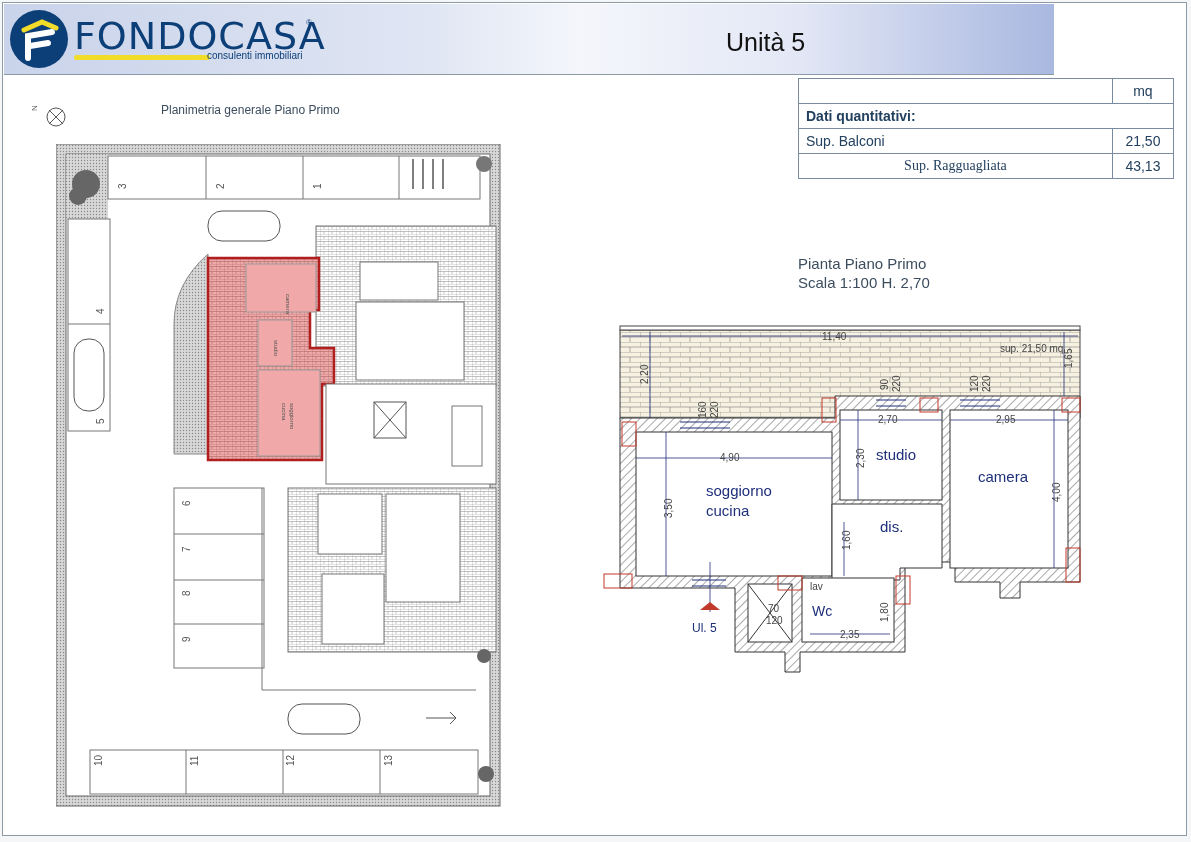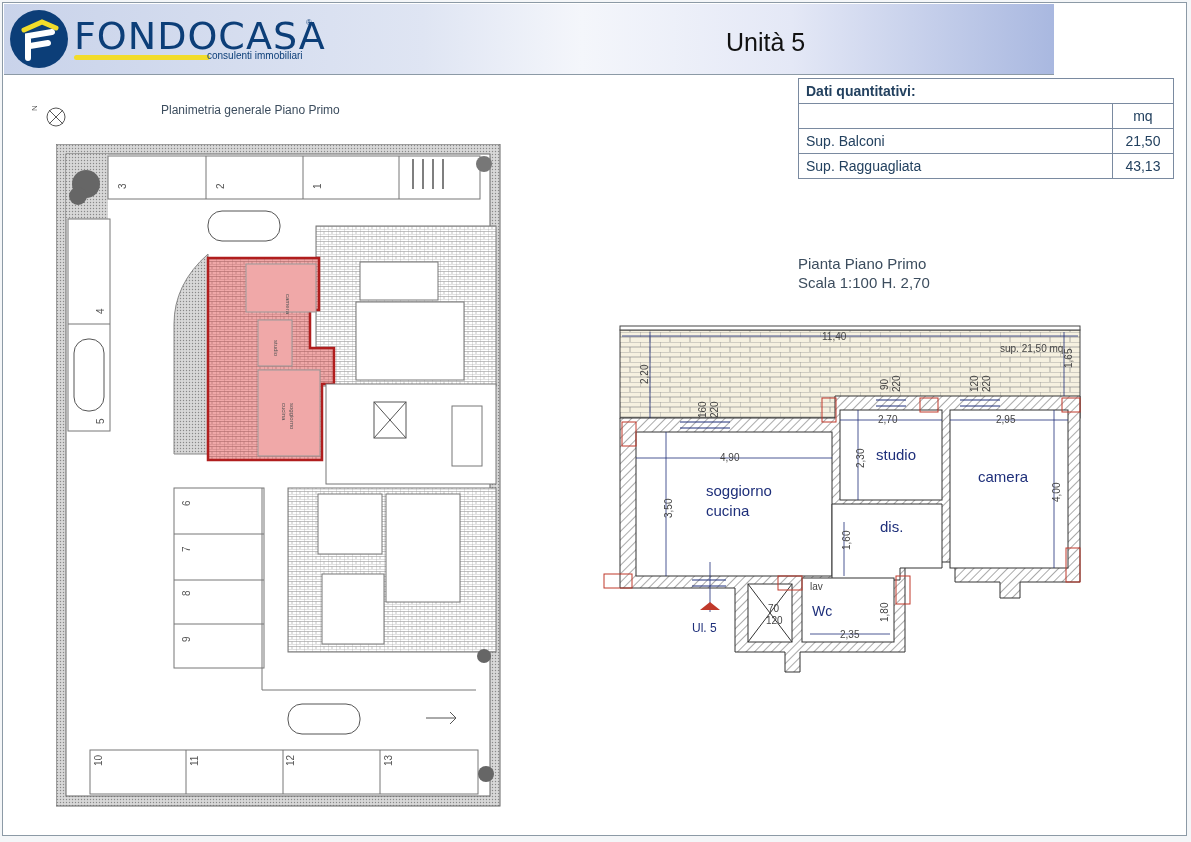--- a/index.html
+++ b/index.html
@@ -11,21 +11,21 @@
   .logo-reg{position:absolute;left:302px;top:14px;font-size:8px;color:#0c3e78;}
   .logo-bar{position:absolute;left:70px;top:51px;width:136px;height:5px;background:#f2dc2a;border-radius:3px;}
   .logo-tag{position:absolute;left:203px;top:46px;font-size:10px;color:#0c3e78;}
   .unit-title{position:absolute;left:722px;top:24px;font-size:25px;color:#111;}
   .plan-title{position:absolute;left:161px;top:103px;font-size:12px;color:#3c4d5e;}
   .compass{position:absolute;left:30px;top:100px;}
   table.dati{position:absolute;left:798px;top:78px;border-collapse:collapse;font-size:14px;color:#23415f;}
   table.dati td{border:1px solid #7a8aa0;height:24px;padding:0 7px;}
   .dati-title{font-weight:bold;}
   .num{text-align:center;width:44px;}
-  .ra{text-align:left;}
+  .ra{text-align:center;font-family:Liberation Serif, serif;}
   .plan-sub{position:absolute;left:798px;top:230px;font-size:15px;color:#3c4d5e;line-height:19px;margin-top:24px;}
   .site-plan{position:absolute;left:56px;top:144px;}
   .floor-plan{position:absolute;left:600px;top:322px;}
   .room-label{font-family:"Liberation Sans",sans-serif;fill:#1e2f7a;}
   .dim{font-family:"Liberation Sans",sans-serif;fill:#444;font-size:10px;}
 </style>
 </head>
 <body>
 
 <div class="sheet"></div>
@@ -153,25 +153,25 @@
     <text x="142" y="622" font-size="10" fill="#555" transform="rotate(-90 142 622)">11</text>
     <text x="238" y="622" font-size="10" fill="#555" transform="rotate(-90 238 622)">12</text>
     <text x="336" y="622" font-size="10" fill="#555" transform="rotate(-90 336 622)">13</text>
     <circle cx="430" cy="630" r="8" fill="#666"></circle>
   </svg>
 </div>
 
 <table class="dati">
   <tbody>
       <tr>
-        <td colspan="2" class="dati-title" style="width:360px;">Dati  quantitativi:</td>
-      </tr>
-  <tr>
         <td style="width:288px;"></td>
         <td class="num">mq</td>
+      </tr>
+  <tr>
+        <td colspan="2" class="dati-title" style="width:360px;">Dati  quantitativi:</td>
       </tr>
   <tr>
         <td>Sup. Balconi</td>
         <td class="num">21,50</td>
       </tr>
   <tr>
         <td class="ra">Sup. Ragguagliata</td>
         <td class="num">43,13</td>
       </tr>
 </tbody>

